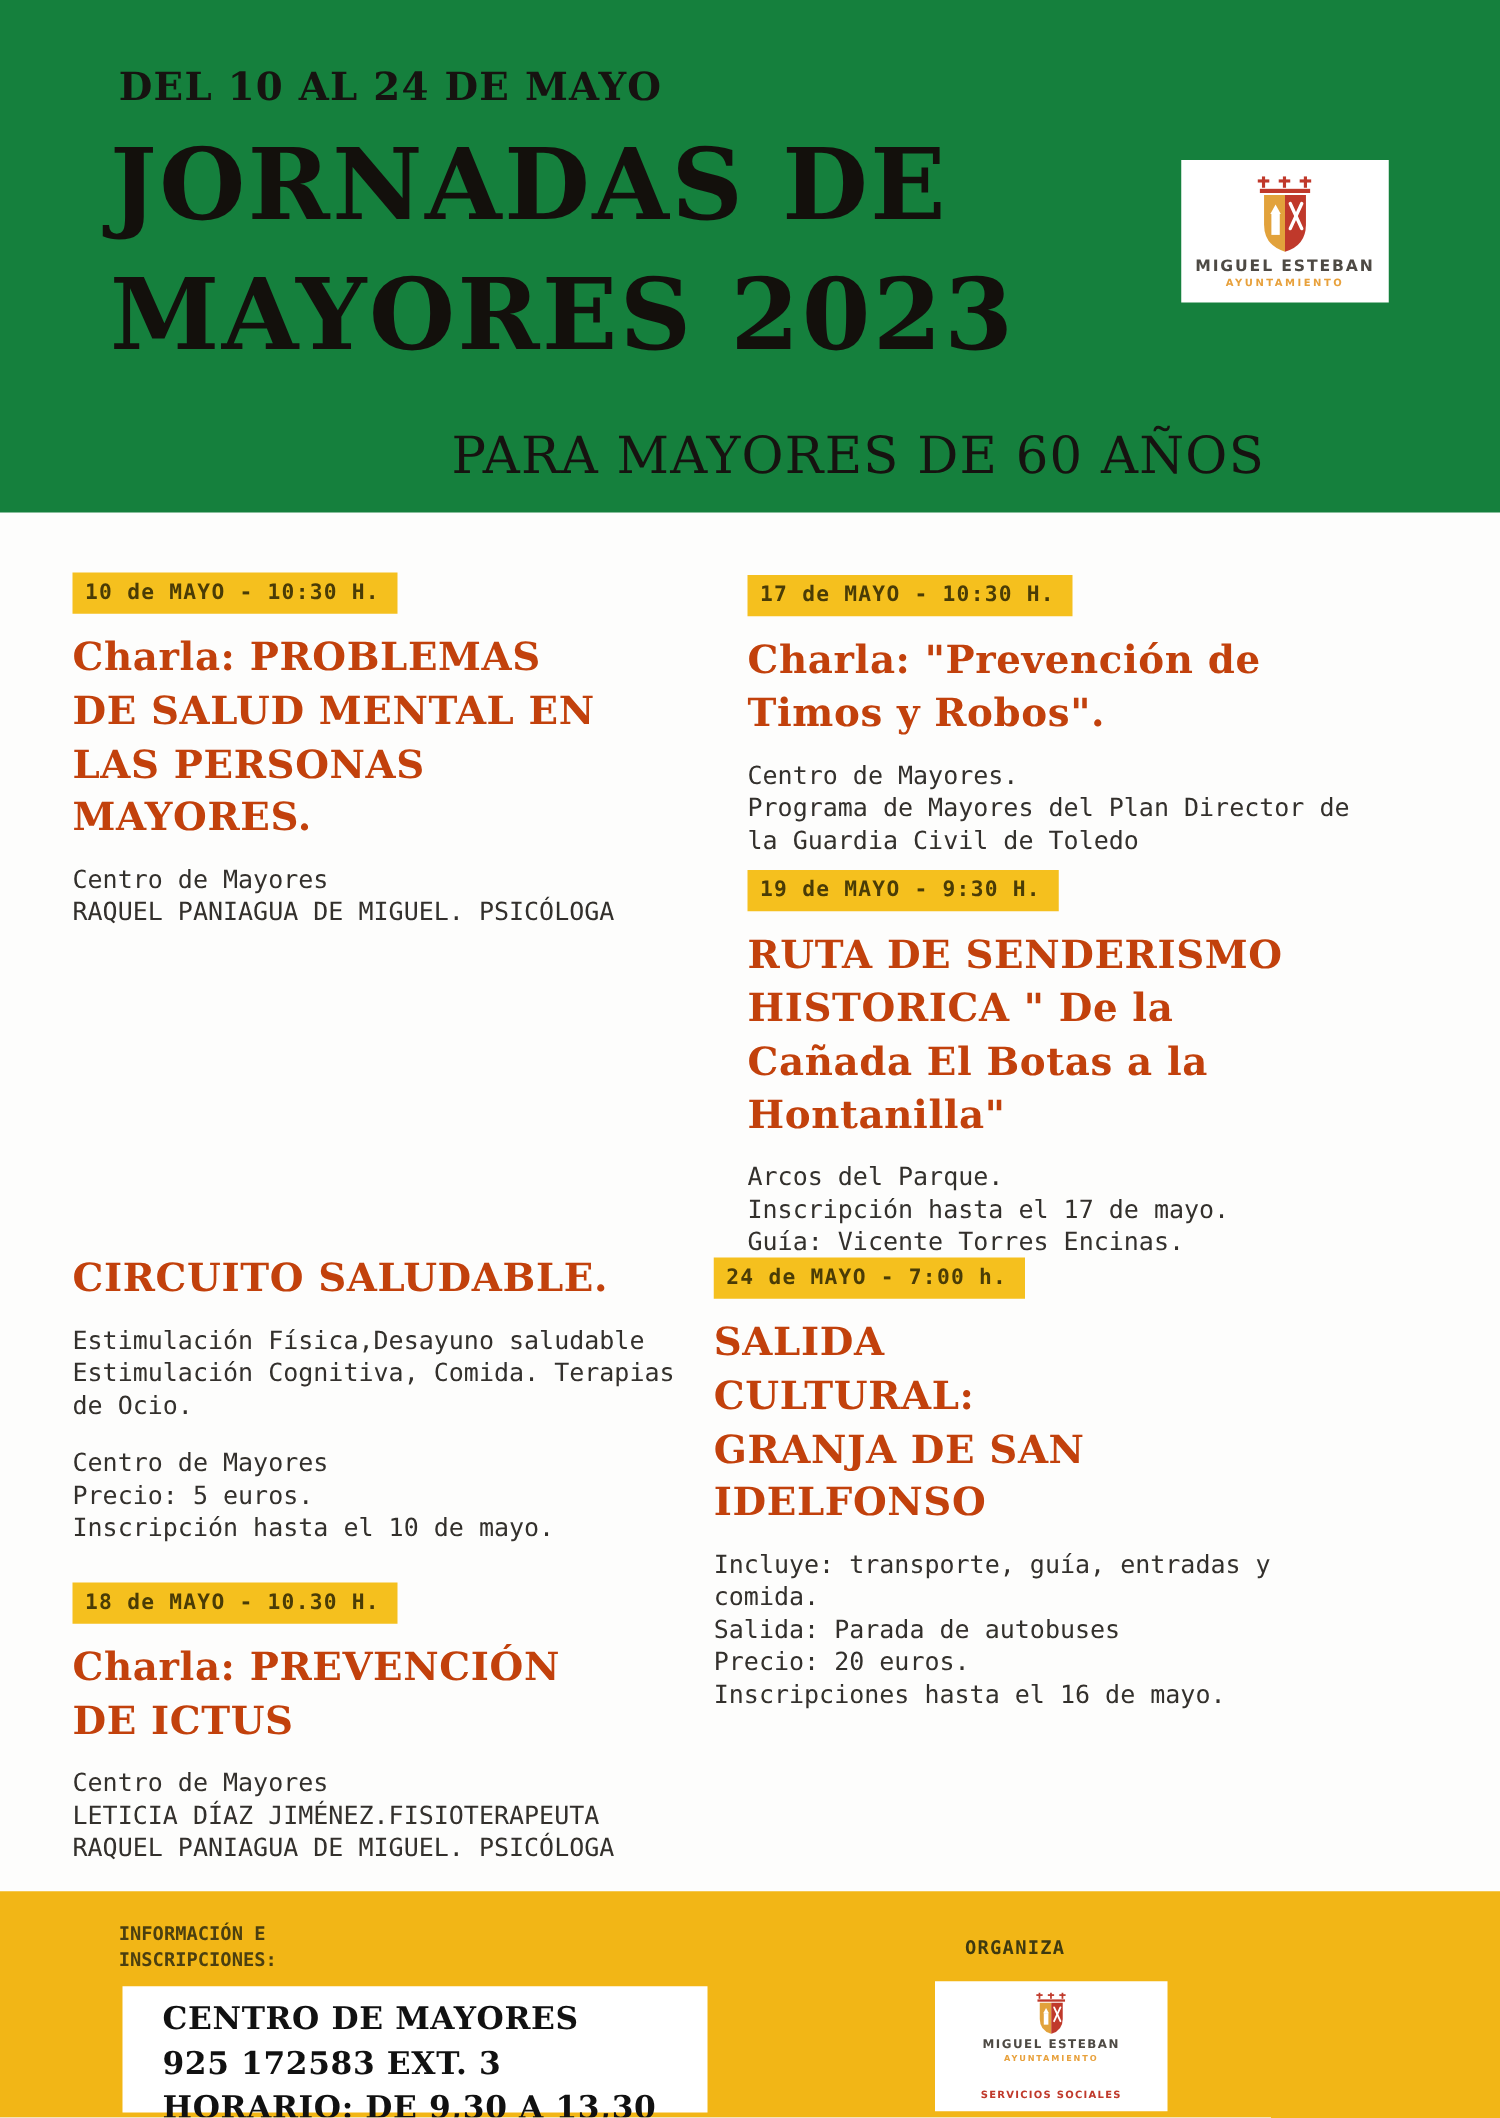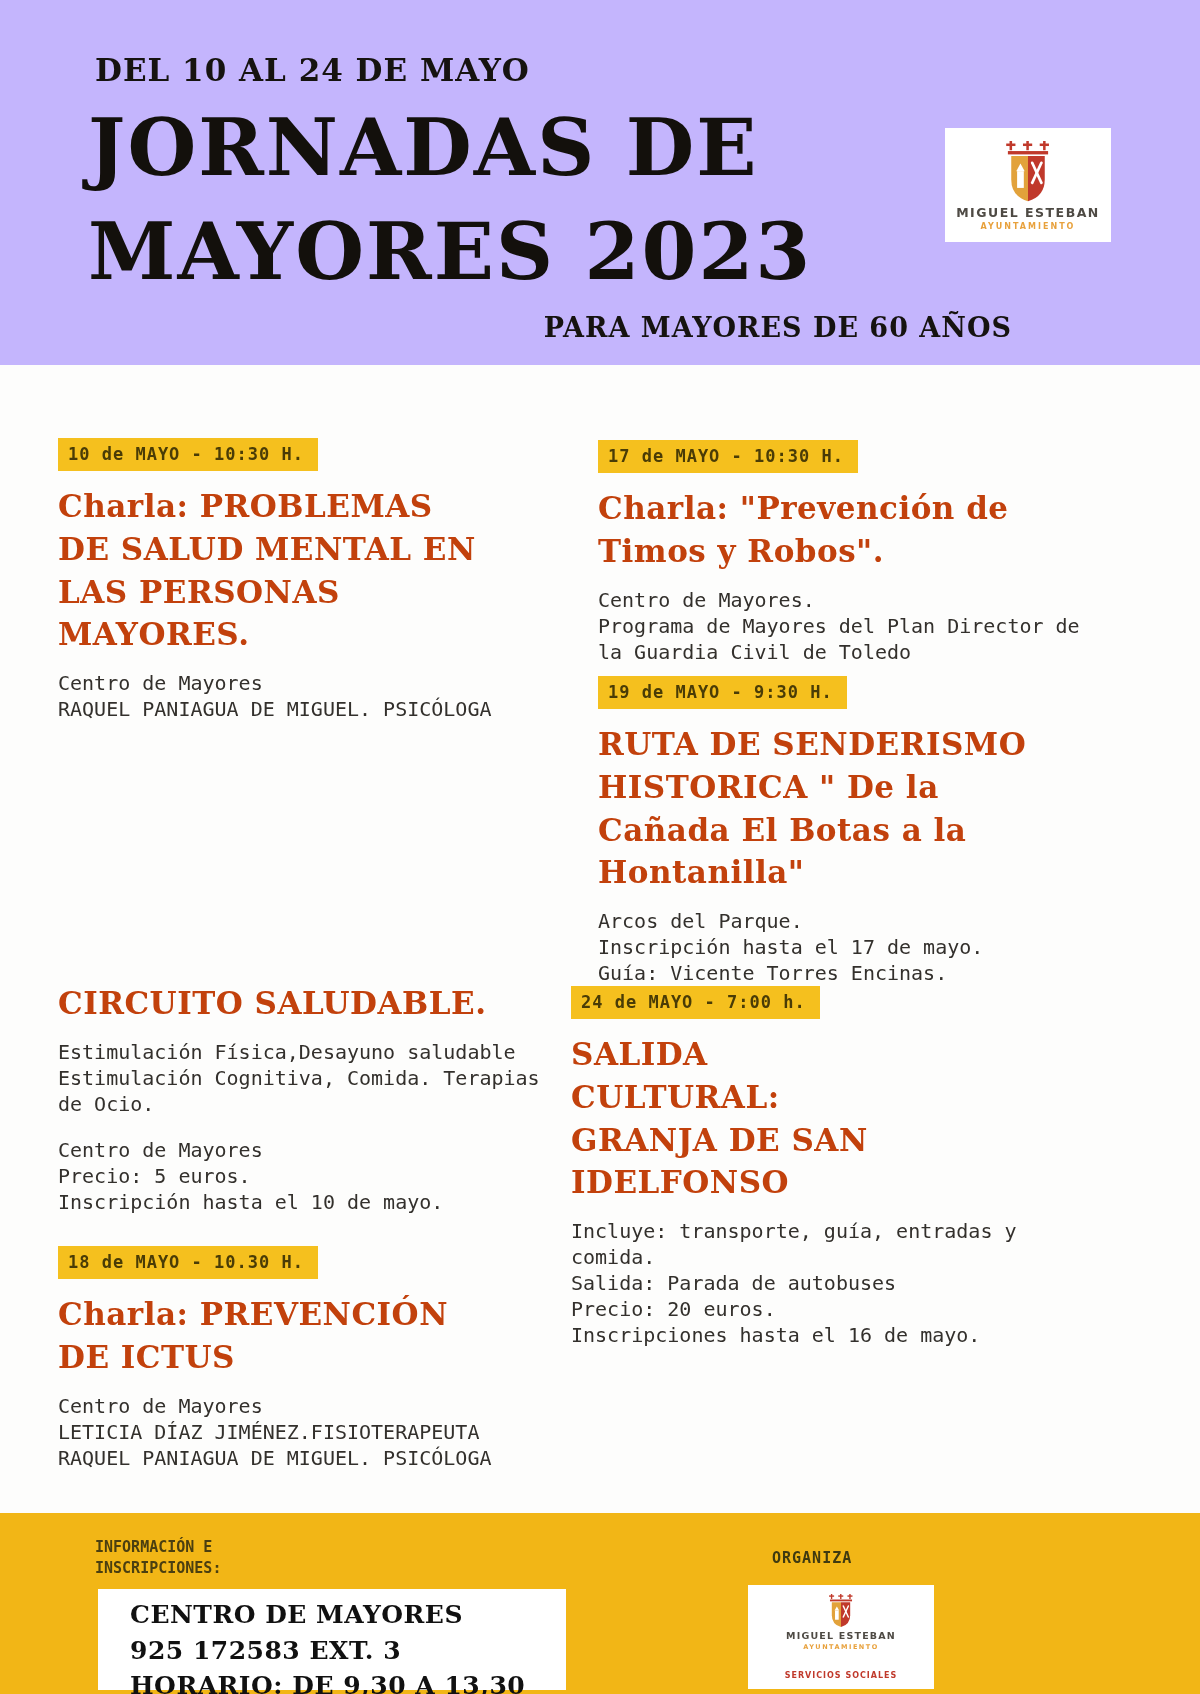--- a/index.html
+++ b/index.html
@@ -3,48 +3,48 @@
 <meta charset="utf-8">
 <style>
   html,body{margin:0;padding:0;background:#e9e9e9;}
   .poster{
     position:relative;width:1200px;height:1694px;margin:0 auto;
     background:#fdfdfc;overflow:hidden;
     font-family:"DejaVu Sans",sans-serif;
   }
   
   .header{
-    position:absolute;left:0;top:0;width:1200px;height:365px;
-    background:#c4b5fd;
+    position:absolute;left:0;top:0;width:1200px;height:410px;
+    background:#15803d;
   }
   .date-range{
     position:absolute;left:95px;top:52px;
     font-family:"DejaVu Serif",serif;font-weight:bold;
     font-size:31px;letter-spacing:1px;color:#161310;
   }
   .title{
     position:absolute;left:88px;top:96px;margin:0;
     font-family:"DejaVu Serif",serif;font-weight:bold;
     font-size:79px;line-height:1.32;letter-spacing:2px;color:#13100c;
   }
   .subtitle{
     position:absolute;right:188px;bottom:22px;
-    font-family:"DejaVu Serif",serif;font-weight:bold;
-    font-size:27px;letter-spacing:1px;color:#161310;
+    font-family:"DejaVu Serif",serif;font-weight:normal;
+    font-size:41px;letter-spacing:1px;color:#161310;
   }
   .logo-box{
     position:absolute;left:945px;top:128px;width:166px;height:114px;
     background:#ffffff;display:flex;flex-direction:column;
     align-items:center;justify-content:center;gap:2px;padding-top:2px;
     box-sizing:border-box;
   }
   .logo-name{font-size:12.5px;font-weight:bold;letter-spacing:1.5px;color:#4e4a44;}
   .logo-sub{font-size:8px;font-weight:bold;letter-spacing:2px;color:#E8A13C;}
   
-  .event{position:absolute;}
+  .event{position:absolute;margin-top:20px;}
   .badge{
     display:inline-block;background:#F5C01E;color:#4a3c06;
     font-family:"DejaVu Sans Mono",monospace;font-weight:bold;
     font-size:17px;padding:6px 14px 7px 10px;letter-spacing:1px;
   }
   .event-title{
     margin:14px 0 14px 0;
     font-family:"DejaVu Serif",serif;font-weight:bold;
     font-size:31px;line-height:1.38;letter-spacing:0.5px;color:#c2410c;
   }

